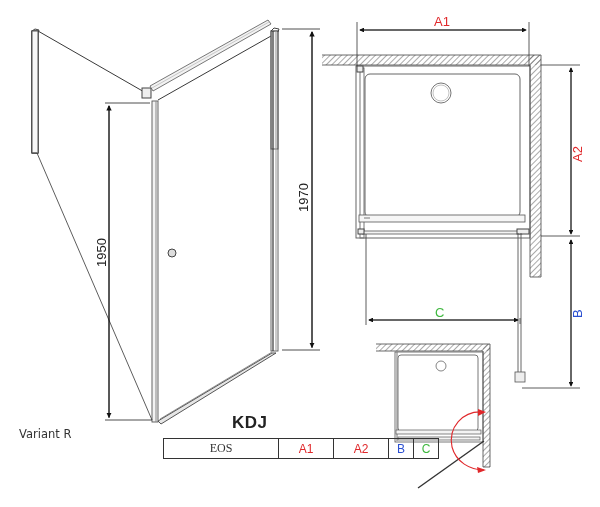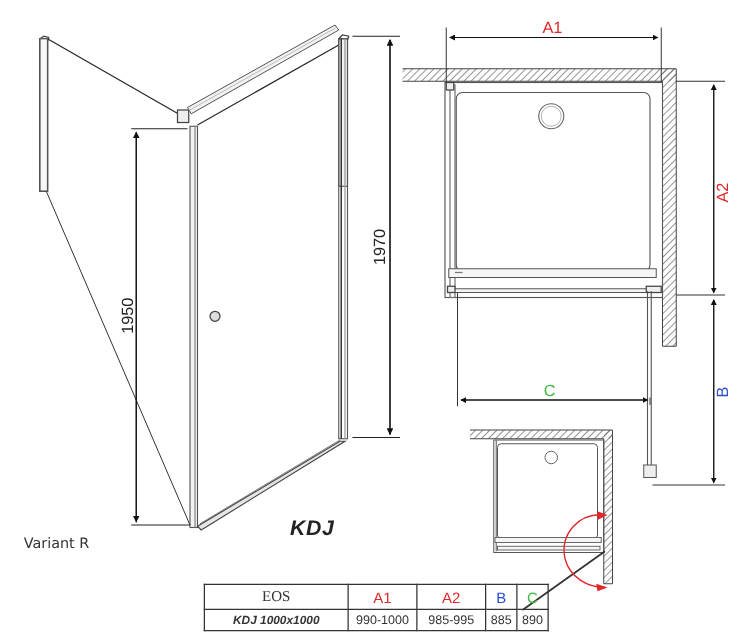--- a/index.html
+++ b/index.html
@@ -3,22 +3,22 @@
 <meta charset="utf-8">
 <style>
   html, body { margin: 0; padding: 0; background: #ffffff; }
   body { width: 600px; height: 507px; position: relative; overflow: hidden; font-family: "Liberation Sans", sans-serif; }
   svg.drawing { position: absolute; left: 0; top: 0; }
   .dimtxt { font-family: "Liberation Sans", sans-serif; font-size: 13px; fill: #222; }
   .lbl-red { fill: #e0282b; }
   .lbl-blue { fill: #2a4fd1; }
   .lbl-green { fill: #3fb83f; }
   .variant { position: absolute; left: 19px; top: 427px; font-size: 11.5px; color: #333; font-family: "DejaVu Sans", sans-serif; text-align: center; }
-  .model-title { position: absolute; left: 232px; top: 413px; font-size: 17px; font-weight: bold; font-style: italic; color: #222; letter-spacing: 0.5px; text-align: center; }
-  table.spec { position: absolute; left: 163px; top: 438px; border-collapse: collapse; font-size: 10px; margin-top: 29px; }
+  .model-title { position: absolute; left: 232px; top: 413px; font-size: 17px; font-weight: bold; color: #222; letter-spacing: 0.5px; text-align: center; }
+  table.spec { position: absolute; left: 163px; top: 438px; border-collapse: collapse; font-size: 10px; }
   table.spec td { border: 1px solid #333; text-align: center; padding: 0 3px; height: 16px; color: #333; }
   table.spec tr.head td { height: 19px; font-size: 12px; }
   table.spec td.eos { font-family: "Liberation Serif", serif; width: 108px; font-size: 11px; }
   table.spec td.model { font-weight: bold; font-style: italic; font-size: 9.5px; }
   td.red { color: #e0282b !important; }
   td.blue { color: #2a4fd1 !important; }
   td.green { color: #3fb83f !important; }
 </style>
 </head>
 <body>
@@ -207,21 +207,14 @@
 
 <table class="spec">
   <tbody>
       <tr class="head">
     <td class="eos">EOS</td>
     <td class="red" style="width:48px">A1</td>
     <td class="red" style="width:48px">A2</td>
     <td class="blue" style="width:18px">B</td>
     <td class="green" style="width:18px">C</td>
   </tr>
-  <tr>
-    <td class="model">KDJ 1000x1000</td>
-    <td>990-1000</td>
-    <td>985-995</td>
-    <td>885</td>
-    <td>890</td>
-  </tr>
 </tbody>
   </table>
 
 </body></html>

